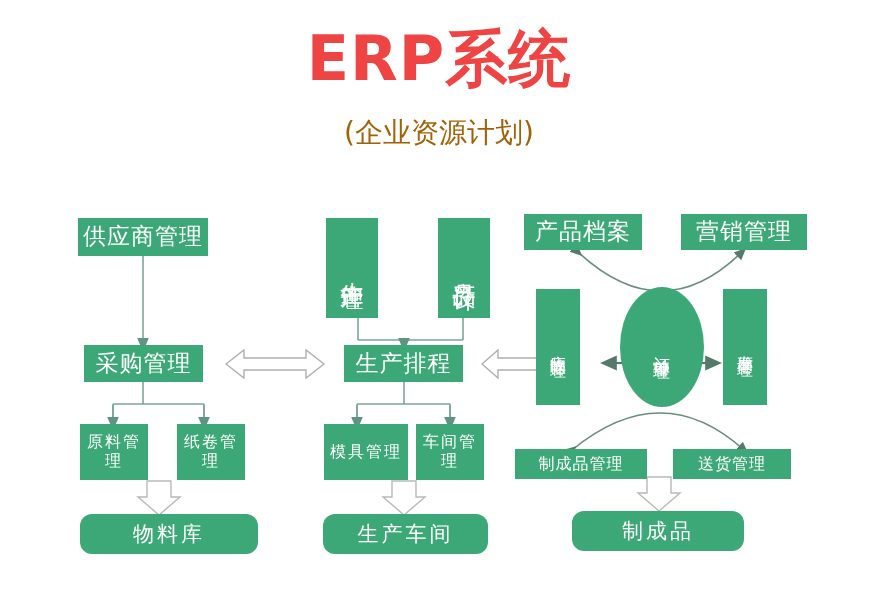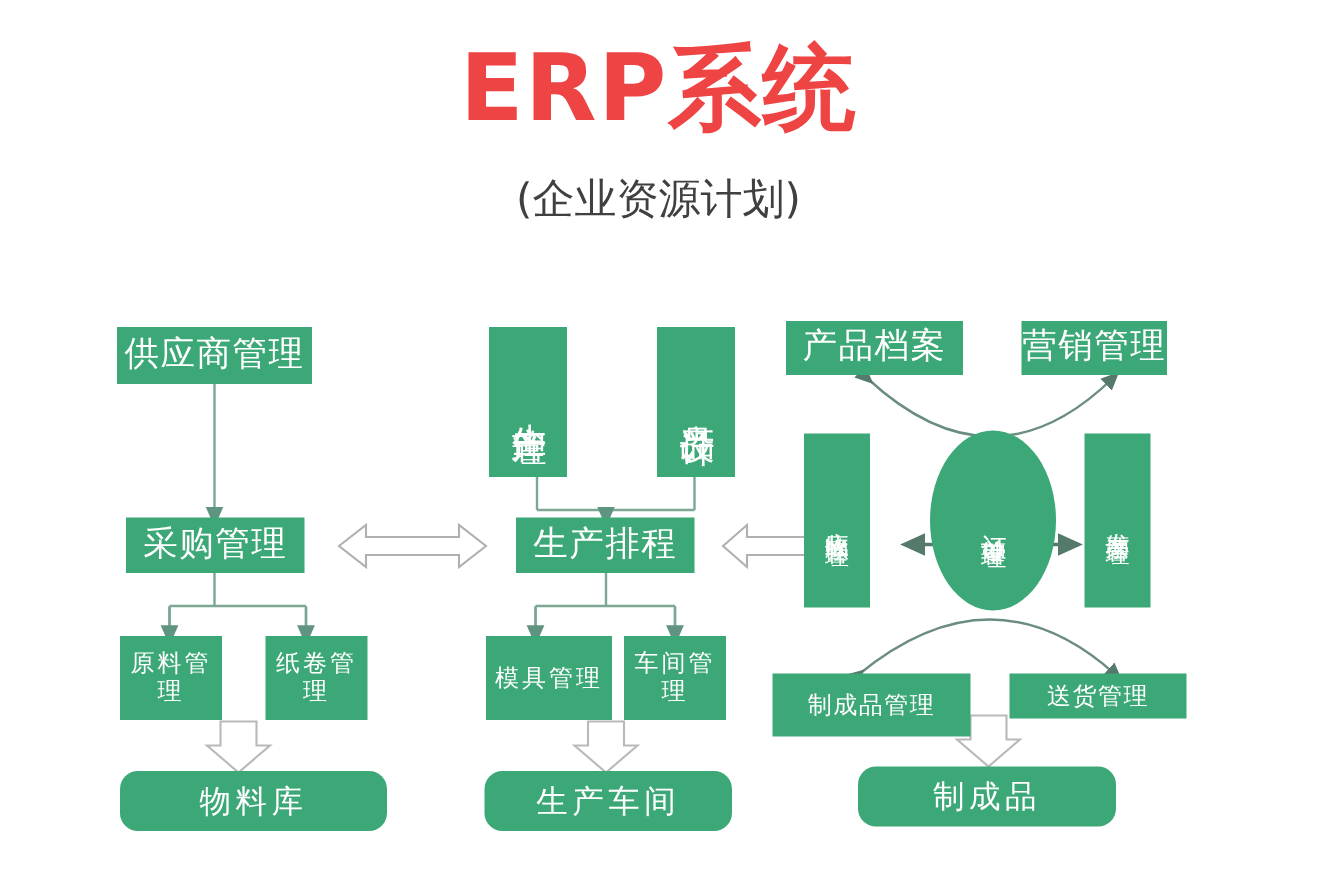--- a/index.html
+++ b/index.html
@@ -30,21 +30,21 @@
     line-height: 1.05;
     white-space: nowrap;
   }
   #subtitle {
     position: absolute;
     left: 0;
     top: 114px;
     width: 878px;
     text-align: center;
     font-size: 28px;
-    color: #404040;
+    color: #a16207;
     white-space: nowrap;
   }
 
   
   #lines {
     position: absolute;
     left: 0;
     top: 0;
     width: 878px;
     height: 591px;
@@ -178,37 +178,37 @@
   </div>
 
   <div class="node" style="left:524px; top:214px; width:118px; height:36px;">
     <span>产品档案</span>
   </div>
 
   <div class="node rounded" style="left:323px; top:514px; width:165px; height:40px;">
     <span>生产车间</span>
   </div>
 
-  <div class="node" style="left:681px; top:214px; width:97px; height:36px;">
+  <div class="node" style="left:681px; top:214px; width:126px; height:36px;">
     <span>营销管理</span>
   </div>
 
   <div class="node vert small" style="left:536px; top:289px; width:44px; height:116px;">
     <span>应收款管理</span>
   </div>
 
   <div class="node ellipse" style="left:620px; top:287px; width:84px; height:120px; font-size:17px;">
     <span>订单管理</span>
   </div>
 
   <div class="node vert small" style="left:723px; top:289px; width:44px; height:116px;">
     <span>发票管理</span>
   </div>
 
-  <div class="node small" style="left:515px; top:449px; width:132px; height:42px;">
+  <div class="node small" style="left:515px; top:449px; width:132px; height:30px;">
     <span>制成品管理</span>
   </div>
 
   <div class="node small" style="left:673px; top:449px; width:118px; height:30px;">
     <span>送货管理</span>
   </div>
 
   <div class="node rounded" style="left:572px; top:511px; width:172px; height:40px;">
     <span>制成品</span>
   </div>

